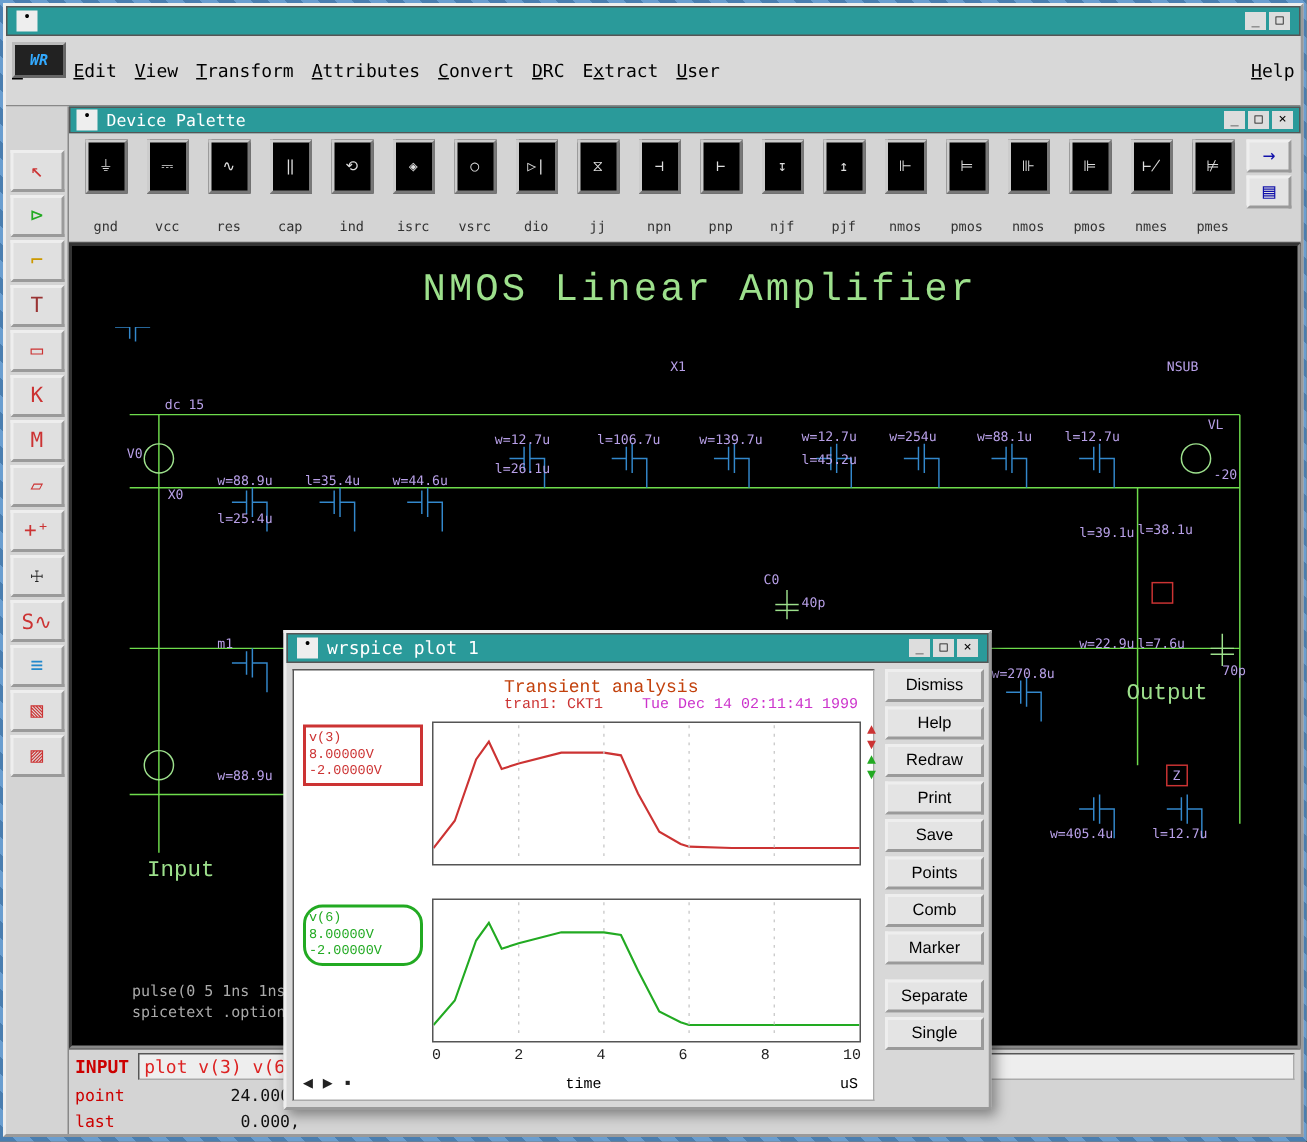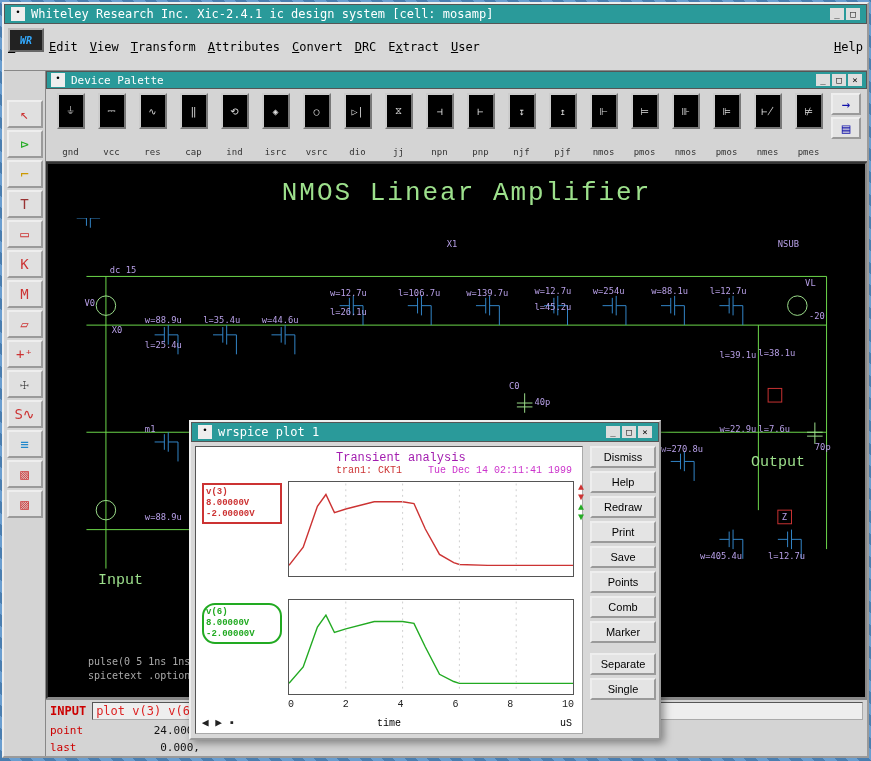--- a/index.html
+++ b/index.html
@@ -130,24 +130,24 @@
   background:#d8d8d8;
   border:2px outset #eee;
   display:flex; flex-direction:column;
   box-shadow: 3px 3px 8px rgba(0,0,0,0.4);
 }
 .plotwin .body { display:flex; flex:1; min-height:0; }
 .plot-area {
   flex:1; background:#fff; border:1px inset #aaa; margin:4px; position:relative;
   font-family:"Courier New",monospace;
 }
-.plot-area .ptitle { position:absolute; top:4px; left:140px; font-size:12px; color:#a21caf; }
+.plot-area .ptitle { position:absolute; top:4px; left:140px; font-size:12px; color:#c2410c; }
 .plot-area .psub   { position:absolute; top:18px; left:140px; font-size:10px; color:#c33; }
 .plot-area .pdate  { position:absolute; top:18px; right:10px; font-size:10px; color:#c3c; }
-.trace-box { position:absolute; left:6px; width:80px; border:2px solid; font-size:9px; padding:2px; line-height:11px;font-weight:bold; }
+.trace-box { position:absolute; left:6px; width:80px; border:2px solid; font-size:9px; padding:2px; line-height:11px; }
 .trace-box.v3 { top:36px; border-color:#c33; color:#c33; }
 .trace-box.v6 { top:156px; border-color:#2a2; color:#2a2;border-radius:13px; }
 .plot-panel { position:absolute; left:92px; right:8px; height:96px; border:1px solid #555; }
 .plot-panel.p1 { top:34px; }
 .plot-panel.p2 { top:152px; }
 .plot-panel svg { width:100%; height:100%; }
 .xaxis { position:absolute; left:92px; right:8px; bottom:20px; height:14px; display:flex; justify-content:space-between; font-size:10px; color:#222; }
 .xlabel { position:absolute; bottom:4px; left:0; right:0; text-align:center; font-size:10px; }
 .xunits { position:absolute; right:10px; bottom:4px; font-size:10px; }
 .arrows-right { position:absolute; right:-2px; top:36px; display:flex; flex-direction:column; font-size:10px; }
@@ -162,21 +162,20 @@
 }
 .plot-btns .sep { height:4px; }
 
 </style>
 </head>
 <body>
 
 <div class="app">
   <div class="titlebar">
     <span class="icon-slot">•</span>
-    <span>Whiteley Research Inc.  Xic-2.4.1 ic design system  [cell: mosamp]</span>
     <div class="ctrls">
       <span>_</span>
       <span>□</span>
     </div>
   </div>
 
   <div class="menubar">
     <span class="mi"><u>F</u><span></span>ile</span>
     <span class="mi"><u>E</u>dit</span>
     <span class="mi"><u>V</u>iew</span>

